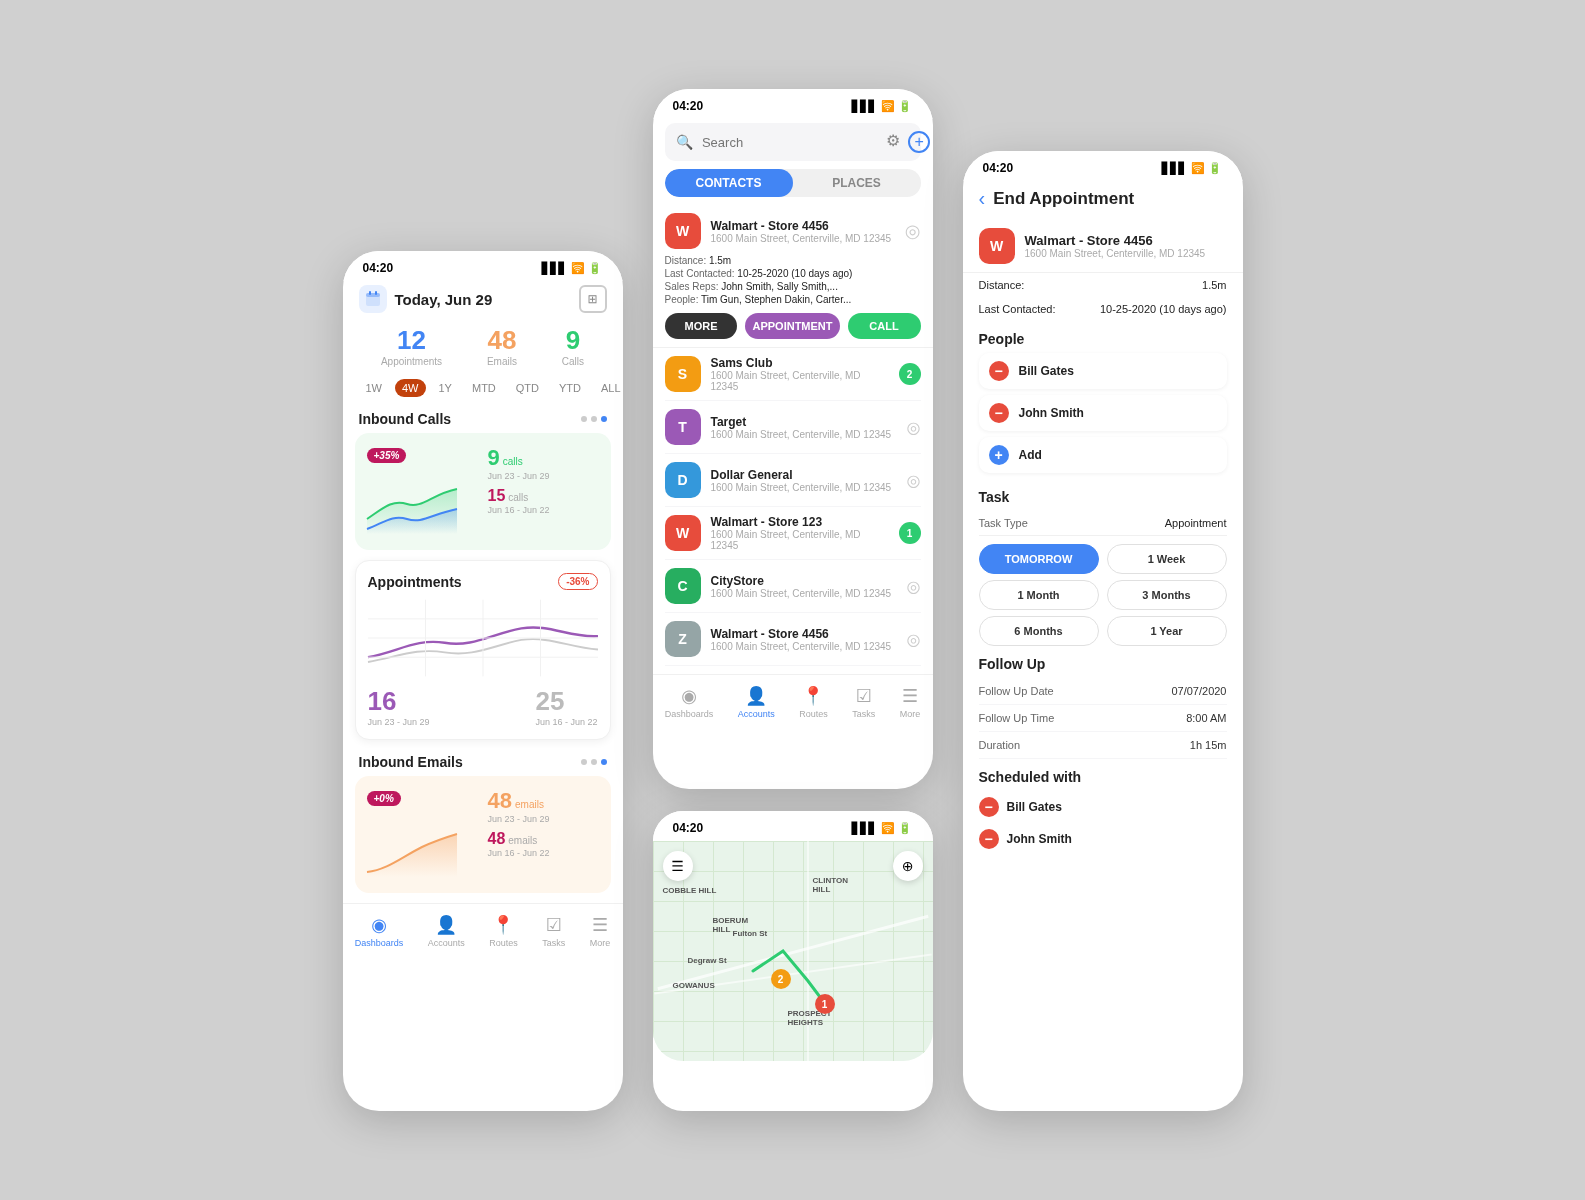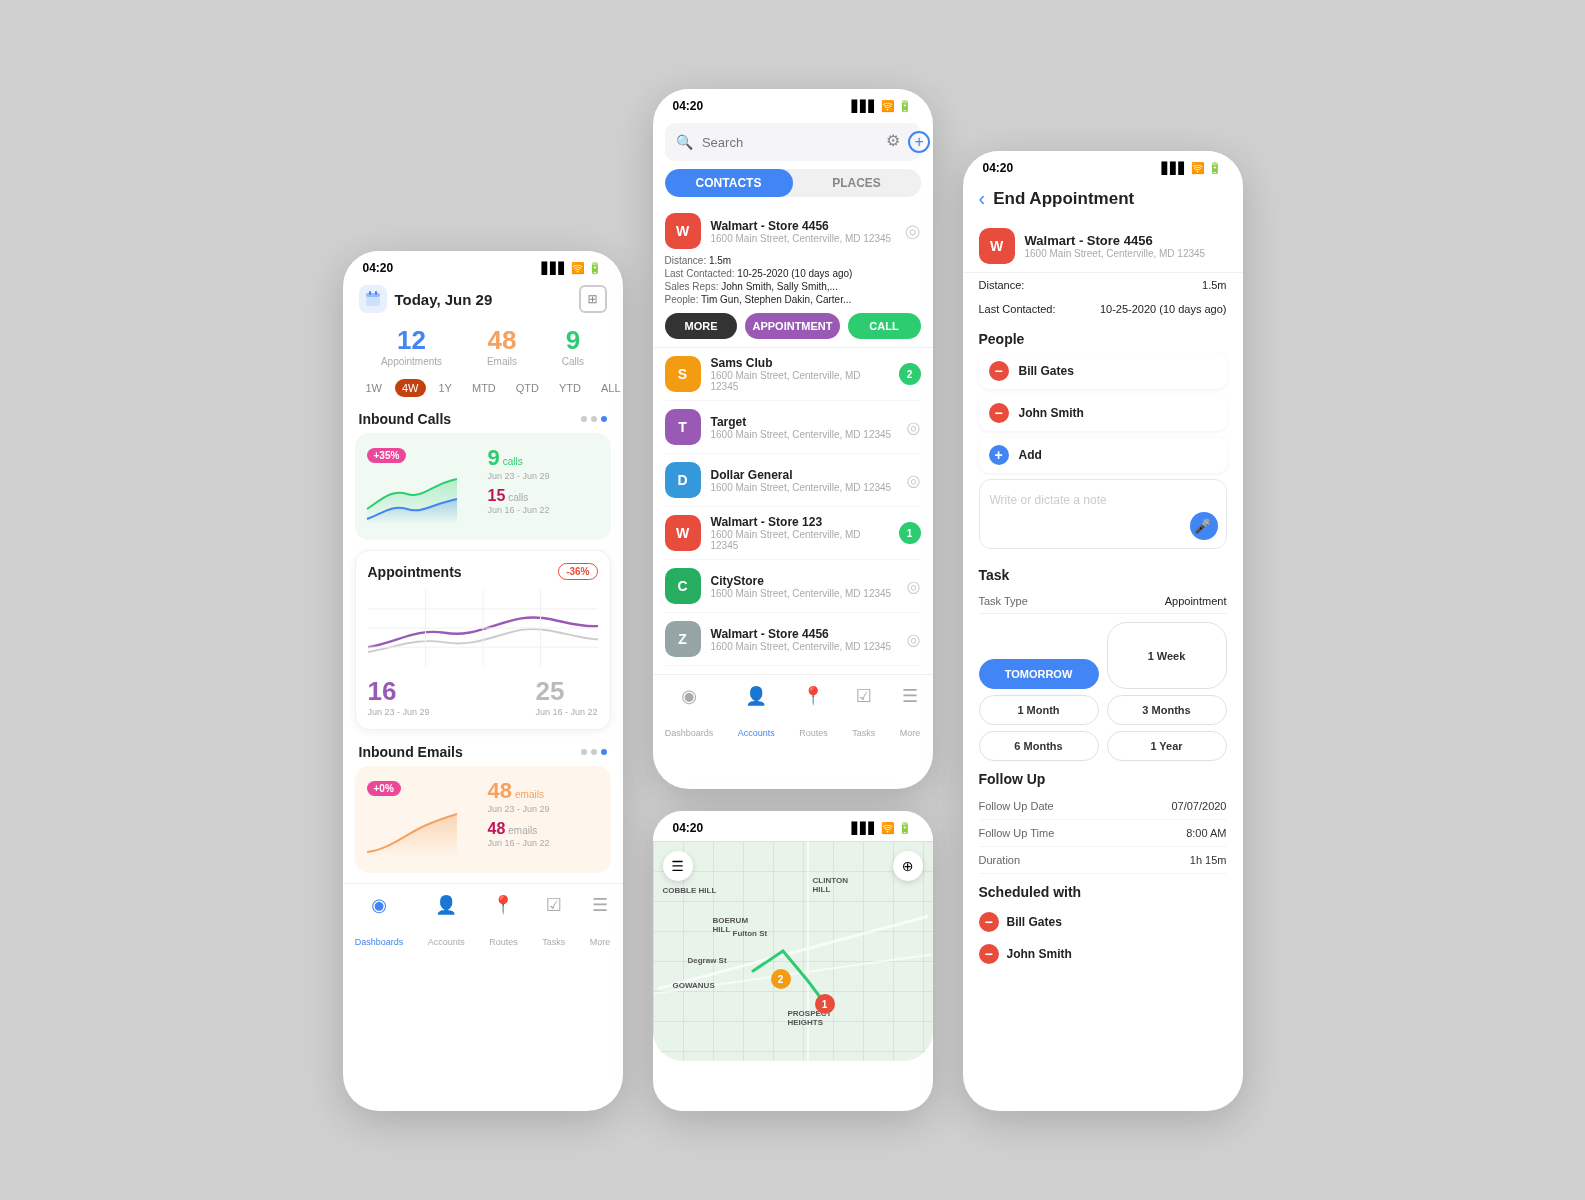--- a/index.html
+++ b/index.html
@@ -91,22 +91,22 @@
       border-radius: 14px;
       overflow: hidden;
       background: #f0faf2;
       padding: 12px;
       display: flex;
       gap: 10px;
       align-items: flex-start;
     }
     .chart-card.orange-bg { background: #fef6ec; }
     .badge-pill {
-      background: #ec4899; color: #fff; font-size: 10px; font-weight: 700;
-      border-radius: 10px; padding: 2px 7px; display: inline-block; margin-bottom: 6px;
+      background: #be185d; color: #fff; font-size: 10px; font-weight: 700;
+      border-radius: 10px; padding: 2px 7px; display: inline-block; margin-bottom: 16px; font-style: italic;
     }
     .chart-stats { flex: 1; }
     .chart-num { font-size: 22px; font-weight: 700; }
     .chart-num.green { color: #2ecc71; }
     .chart-num.orange { color: #f4a261; }
     .chart-sub { font-size: 9px; color: #aaa; margin-bottom: 6px; }
     .chart-num2 { font-size: 16px; font-weight: 700; color: #be185d; }
 
     
     .appt-card {
@@ -132,21 +132,21 @@
     .appt-date { font-size: 9px; color: #aaa; }
 
     
     .bottom-nav {
       display: flex; justify-content: space-around; align-items: center;
       padding: 10px 0 14px; border-top: 1px solid #f0f0f0; margin-top: 8px;
     }
     .nav-item { display: flex; flex-direction: column; align-items: center; gap: 2px; cursor: pointer; }
     .nav-icon { font-size: 18px; color: #aaa; }
     .nav-icon.active { color: #4285f4; }
-    .nav-label { font-size: 9px; color: #aaa; margin-top: 19px; }
+    .nav-label { font-size: 9px; color: #aaa; }
     .nav-label.active { color: #4285f4; }
 
     
     .search-bar {
       display: flex; align-items: center; gap: 8px;
       padding: 8px 12px; margin: 4px 12px 8px;
       background: #f5f5f7; border-radius: 10px;
     }
     .search-bar input {
       border: none; background: transparent; flex: 1; font-size: 13px; outline: none; color: #888;
@@ -300,21 +300,21 @@
     }
     .task-type-val { color: #222; font-weight: 500; }
 
     .time-btns { display: flex; flex-direction: column; gap: 6px; }
     .time-btn-row { display: flex; gap: 8px; }
     .time-btn {
       flex: 1; padding: 8px; border-radius: 20px; border: 1.5px solid #e0e0e0;
       font-size: 11px; font-weight: 600; cursor: pointer; text-align: center;
       background: #fff; color: #333;
     }
-    .time-btn.active { background: #4285f4; color: #fff; border-color: #4285f4; margin-top: 37px; }
+    .time-btn.active { background: #4285f4; color: #fff; border-color: #4285f4; }
 
     .followup-section { padding: 0 16px; }
     .fu-row {
       display: flex; justify-content: space-between; align-items: center;
       padding: 7px 0; border-bottom: 1px solid #f5f5f7;
       font-size: 11px; color: #666;
     }
     .fu-val { color: #333; font-weight: 500; font-size: 11px; }
 
     .sched-list { padding: 0 16px; }
@@ -723,24 +723,20 @@
         <div class="person-minus">−</div>
         <span class="person-name">John Smith</span>
       </div>
       <div class="person-row">
         <div class="person-plus">+</div>
         <span class="person-name">Add</span>
       </div>
     </div>
 
 
-    <div class="note-area">
-      <span class="note-placeholder">Write or dictate a note</span>
-      <div class="mic-btn">🎤</div>
-    </div>
 
     <div class="section-head">Task</div>
 
     <div class="task-section">
       <div class="task-type-row">
         <span>Task Type</span>
         <span class="task-type-val">Appointment</span>
       </div>
 
       <div class="time-btns">

